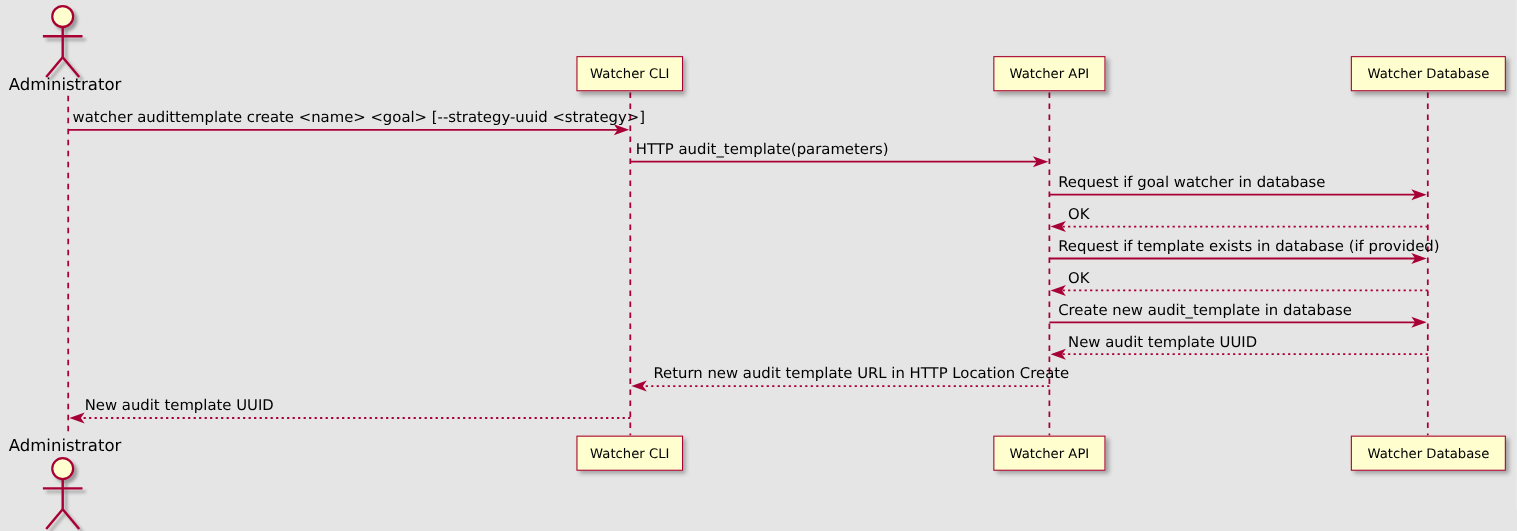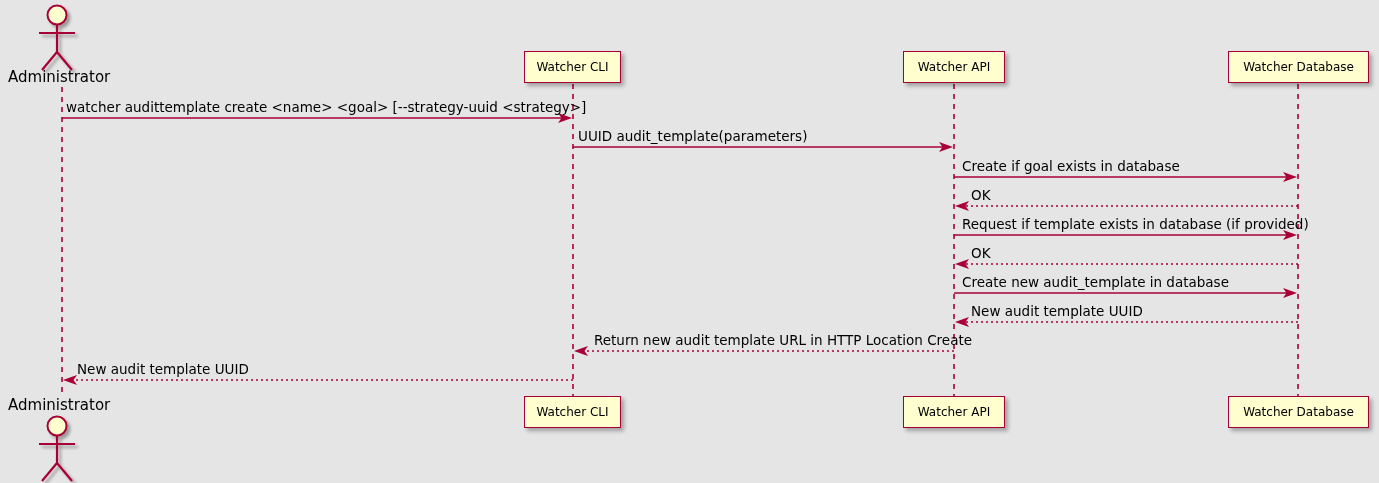--- a/index.html
+++ b/index.html
@@ -183,23 +183,23 @@
   <div class="pbox" style="left:1228px; top:51px; width:141px; height:32px;">Watcher Database</div>
 
   <div class="pbox" style="left:524px; top:396px; width:97px; height:32px;">Watcher CLI</div>
 
   <div class="pbox" style="left:903px; top:396px; width:102px; height:32px;">Watcher API</div>
 
   <div class="pbox" style="left:1228px; top:396px; width:141px; height:32px;">Watcher Database</div>
 
   <div class="msg-label" style="left:66px; top:101px;">watcher audittemplate create &lt;name&gt; &lt;goal&gt; [--strategy-uuid &lt;strategy&gt;]</div>
 
-  <div class="msg-label" style="left:578px; top:130px;">UUID audit_template(parameters)</div>
-
-  <div class="msg-label" style="left:962px; top:160px;">Create if goal exists in database</div>
+  <div class="msg-label" style="left:578px; top:130px;">HTTP audit_template(parameters)</div>
+
+  <div class="msg-label" style="left:962px; top:160px;">Request if goal watcher in database</div>
 
   <div class="msg-label" style="left:971px; top:189px;">OK</div>
 
   <div class="msg-label" style="left:962px; top:218px;">Request if template exists in database (if provided)</div>
 
   <div class="msg-label" style="left:971px; top:247px;">OK</div>
 
   <div class="msg-label" style="left:962px; top:276px;">Create new audit_template in database</div>
 
   <div class="msg-label" style="left:971px; top:305px;">New audit template UUID</div>

